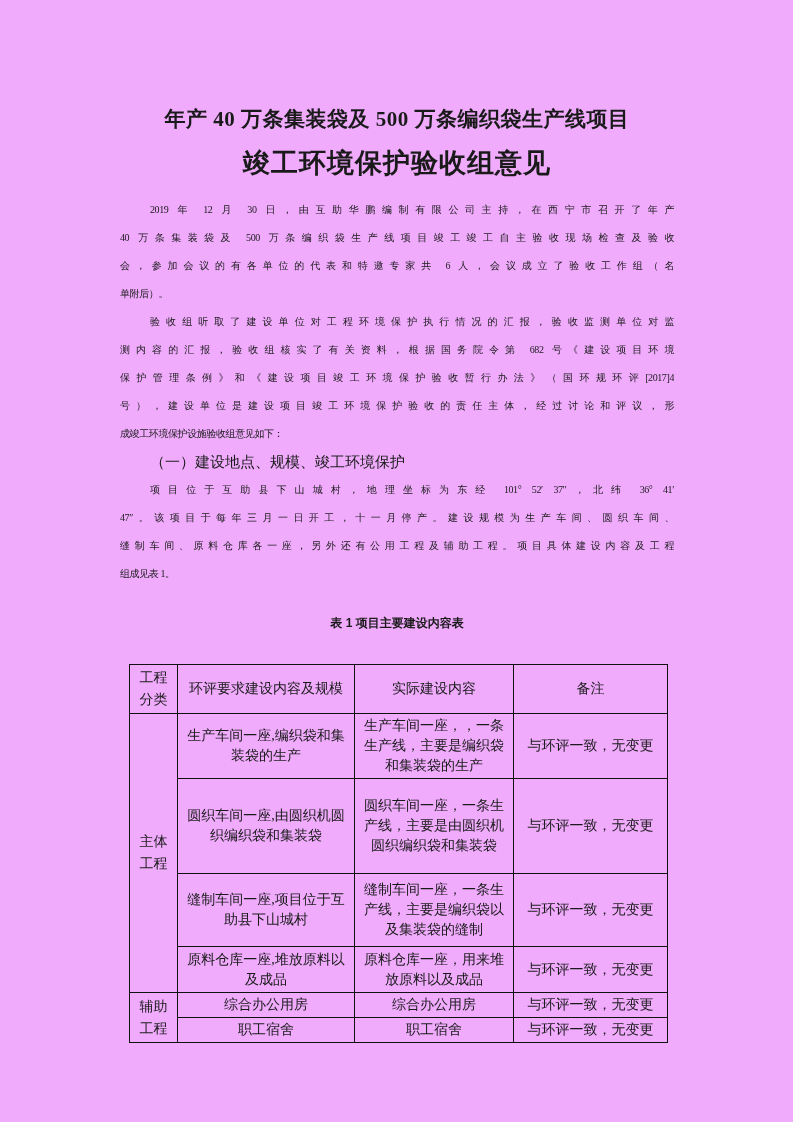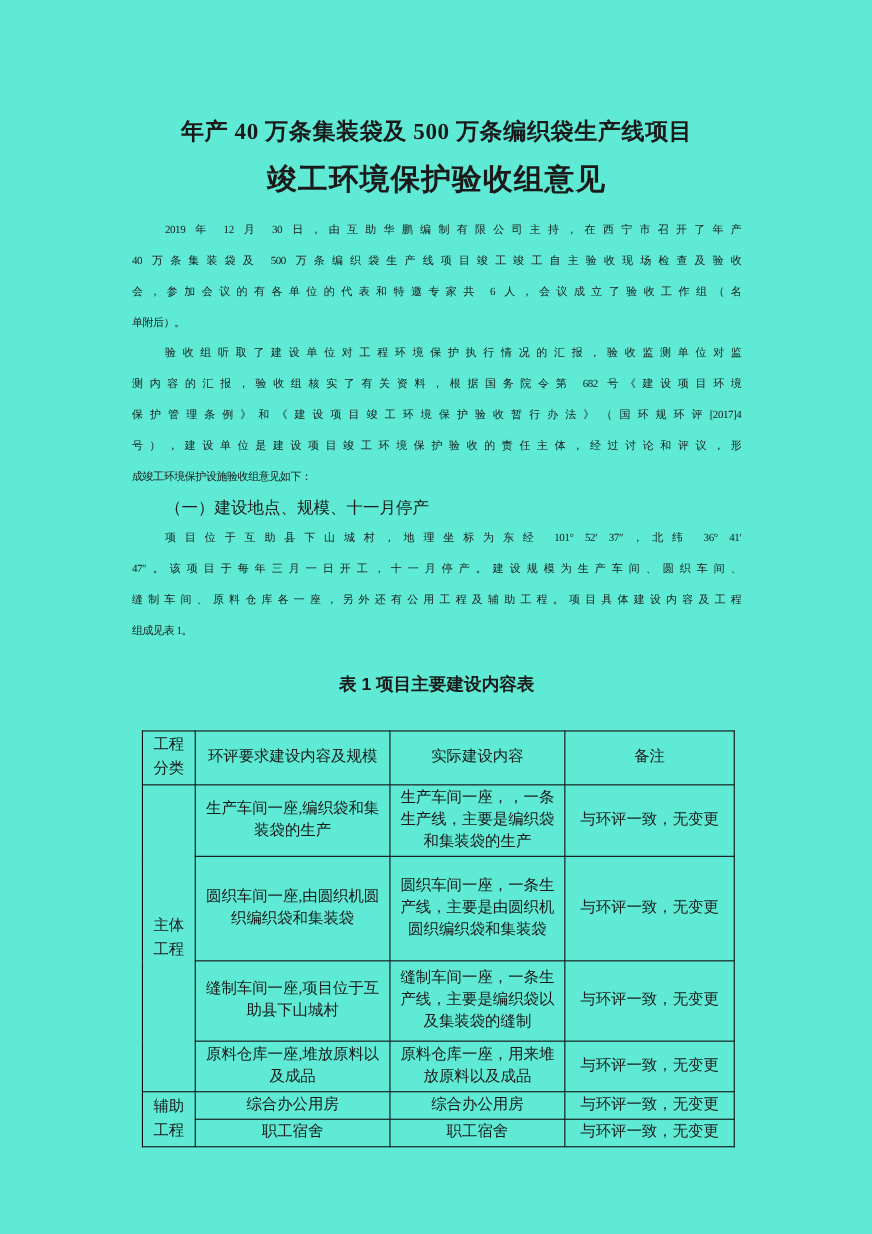--- a/index.html
+++ b/index.html
@@ -1,21 +1,21 @@
 <!DOCTYPE html>
 <html><head>
 <meta charset="utf-8">
 <style>
   * { margin: 0; padding: 0; box-sizing: border-box; }
   html, body { background: #ffffff; }
   .page {
     position: relative;
     width: 793px;
     height: 1122px;
-    background: #5eead4;
+    background: #f0abfc;
     overflow: hidden;
     font-family: "Liberation Serif", "DejaVu Serif", serif;
     color: #1a1a1a;
   }
   .content {
     position: absolute;
     left: 120px;
     top: 0;
     width: 554px;
     padding-top: 102px;
@@ -60,21 +60,21 @@
     padding-left: 30px;
   }
   .subheading {
     font-size: 15px;
     line-height: 28px;
     padding-left: 30px;
   }
   .table-caption {
     margin-top: 24px;
     text-align: center;
-    font-size: 16px;
+    font-size: 12px;
     font-weight: bold;
     font-family: "Liberation Sans", "DejaVu Sans", sans-serif;
     line-height: 22px;
   }
   table.build-table {
     margin-top: 30px;
     margin-left: 9px;
     width: 538px;
     border-collapse: collapse;
     table-layout: fixed;
@@ -125,21 +125,21 @@
       </div>
 
       <div>
         <div class="line first">验收组听取了建设单位对工程环境保护执行情况的汇报，验收监测单位对监</div>
         <div class="line">测内容的汇报，验收组核实了有关资料，根据国务院令第 682 号《建设项目环境</div>
         <div class="line">保护管理条例》和《建设项目竣工环境保护验收暂行办法》（国环规环评[2017]4</div>
         <div class="line">号），建设单位是建设项目竣工环境保护验收的责任主体，经过讨论和评议，形</div>
         <div class="line last">成竣工环境保护设施验收组意见如下：</div>
       </div>
 
-      <div class="subheading">（一）建设地点、规模、十一月停产</div>
+      <div class="subheading">（一）建设地点、规模、竣工环境保护</div>
 
       <div>
         <div class="line first">项目位于互助县下山城村，地理坐标为东经 101° 52′ 37″，北纬 36° 41′</div>
         <div class="line">47″。该项目于每年三月一日开工，十一月停产。建设规模为生产车间、圆织车间、</div>
         <div class="line">缝制车间、原料仓库各一座，另外还有公用工程及辅助工程。项目具体建设内容及工程</div>
         <div class="line last">组成见表 1。</div>
       </div>
 
       <div class="table-caption">表 1 项目主要建设内容表</div>
 

